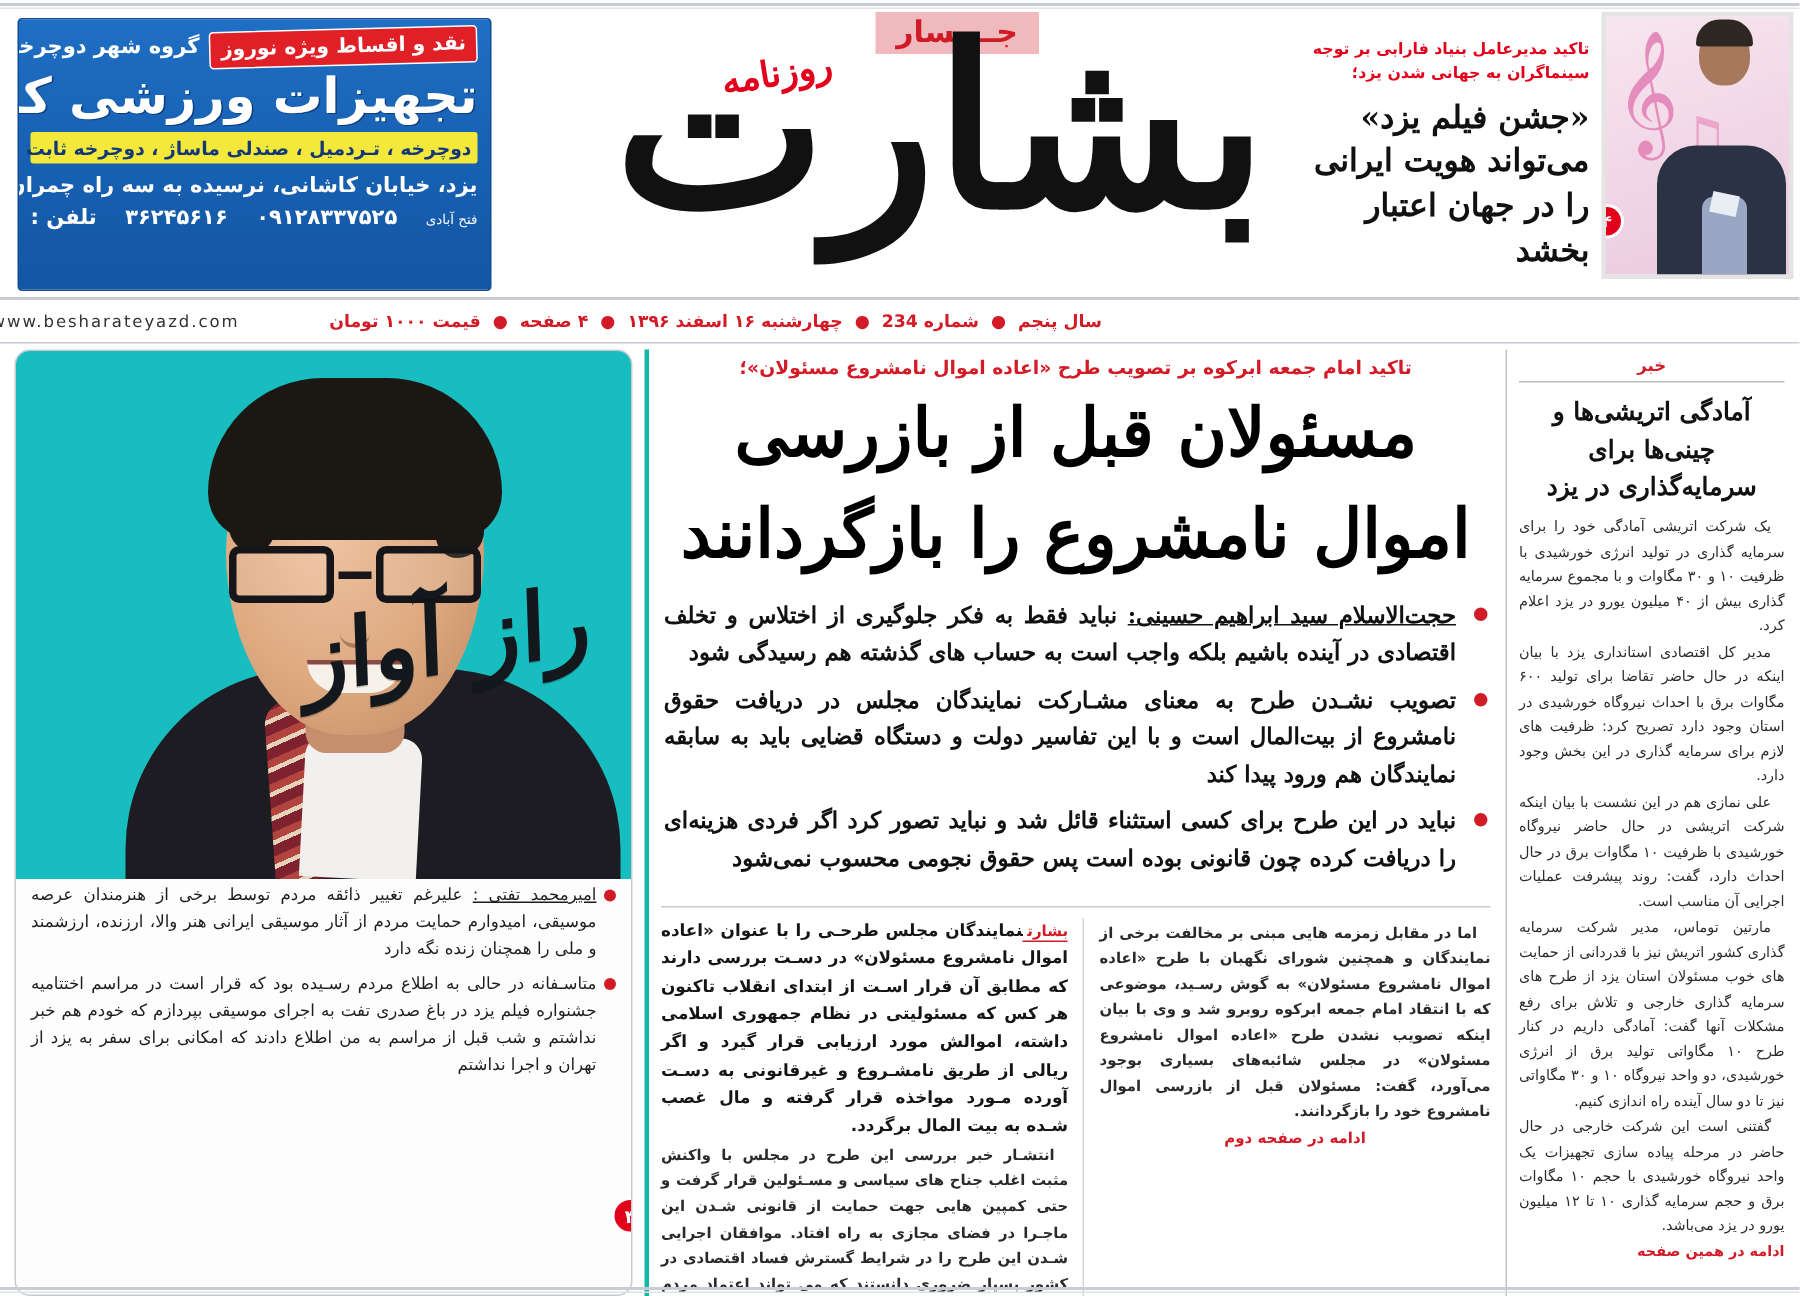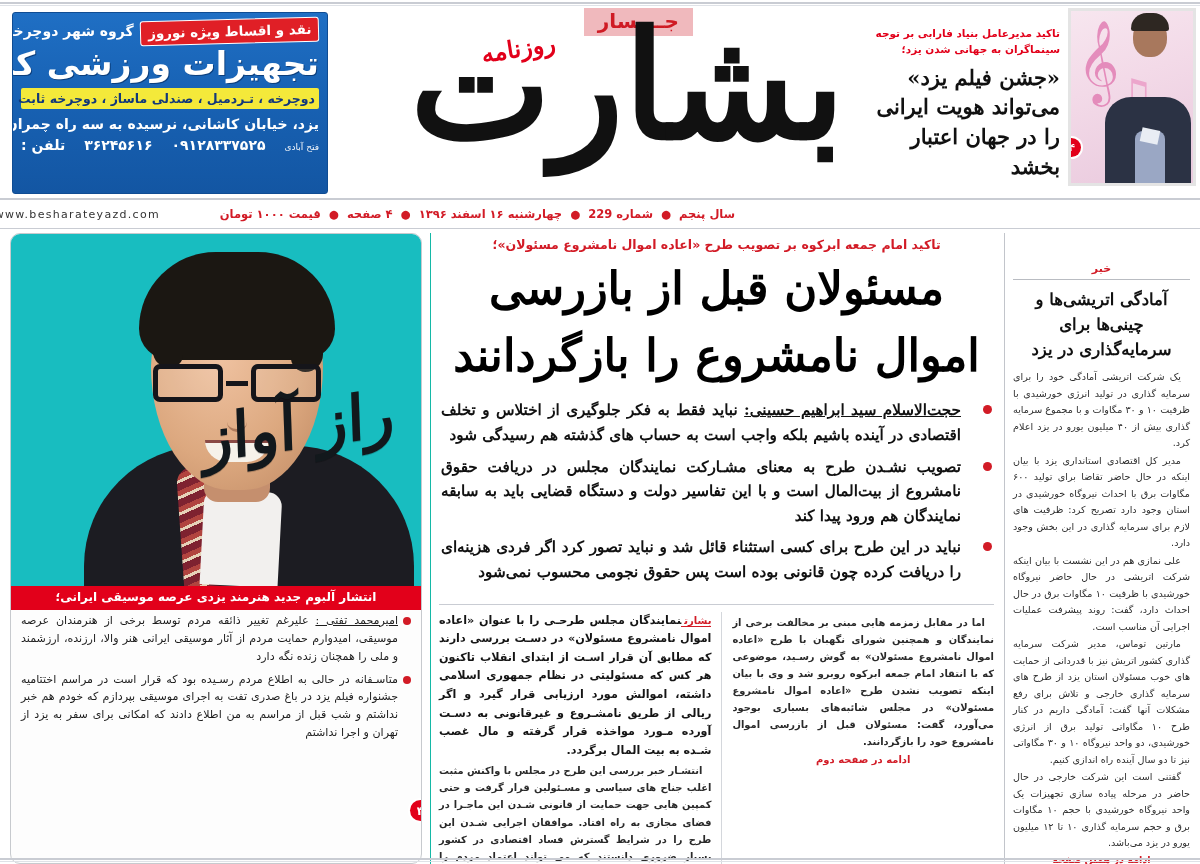--- a/index.html
+++ b/index.html
@@ -179,55 +179,54 @@
   
   .sidebar {
     width: 196px; flex: 0 0 196px;
     padding: 4px 10px 0 8px;
     border-left: 1px solid #c2c5cb;
     text-align: right;
   }
   .sidebar-tag {
     text-align: center; color: #d21b26; font-size: 11px; font-weight: bold;
     padding-bottom: 4px;
-    margin-top: 25px;
   }
   .sidebar-tag-rule { border-bottom: 1px solid #b9bcc2; margin-bottom: 8px; }
   .sidebar-title {
     font-size: 16.5px; font-weight: bold; line-height: 1.5; color: #111;
     font-family: "DejaVu Serif","Liberation Serif",serif;
     text-align: center; margin-bottom: 7px;
   }
   .sidebar-body p {
     font-size: 9.6px; line-height: 1.72; color: #2c2c2c;
     text-align: justify; text-indent: 9px; margin-bottom: 1px;
   }
   .sidebar-cont {
-    color: #d21b26; font-weight: bold; font-size: 9.6px; text-align: center; margin-top: 2px;
+    color: #d21b26; font-weight: bold; font-size: 9.6px; text-align: right; margin-top: 2px;
   }
 
   
   .main {
     flex: 1 1 auto; padding: 0 10px 0 8px;
     display: flex; flex-direction: column;
-    border-left: 1px solid #14b8a6;
+    border-left: 3px solid #14b8a6;
   }
   .main-kicker {
     color: #d21b26; font-size: 12.5px; font-weight: bold; text-align: center;
     padding: 4px 0 2px 0;
   }
   .main-headline {
     font-family: "DejaVu Serif","Liberation Serif",serif;
     font-size: 45px; font-weight: bold; line-height: 1.27;
     text-align: center; color: #000; padding: 6px 0 4px 0;
     letter-spacing: -1px;
   }
   .main-bullets { margin-top: 10px; padding: 0 2px; }
   .bullet {
-    display: flex; flex-direction: row; gap: 22px; align-items: flex-start;
+    display: flex; flex-direction: row; gap: 12px; align-items: flex-start;
     margin-bottom: 7px;
   }
   .bdot {
     flex: 0 0 auto; width: 9px; height: 9px; border-radius: 50%;
     background: #d21b26; margin-top: 7px;
   }
   .btext {
     flex: 1 1 auto; font-size: 15.2px; font-weight: bold; line-height: 1.62;
     text-align: justify; color: #111;
     font-family: "DejaVu Serif","Liberation Serif",serif;
@@ -420,21 +419,21 @@
         <div class="teaser-title">«جشن فیلم یزد» می‌تواند هویت ایرانی را در جهان اعتبار بخشد</div>
       </div>
     </div>
   </div>
 
   <div class="dateline-wrap">
     <div class="site-url">www.besharateyazd.com</div>
     <div class="dateline">
       <span>سال پنجم</span>
       <span class="dot">●</span>
-      <span>شماره 229</span>
+      <span>شماره 234</span>
       <span class="dot">●</span>
       <span>چهارشنبه ۱۶ اسفند ۱۳۹۶</span>
       <span class="dot">●</span>
       <span>۴ صفحه</span>
       <span class="dot">●</span>
       <span>قیمت ۱۰۰۰ تومان</span>
     </div>
   </div>
   <div class="hrule-2"></div>
 
@@ -497,21 +496,20 @@
           <span class="fp-hair"></span>
           <span class="fp-glasses">
             <span class="fp-lens"></span>
             <span class="fp-bridge"></span>
             <span class="fp-lens"></span>
           </span>
           <span class="fp-nose"></span>
           <span class="fp-mouth"></span>
           <span class="calligraphy">راز آواز</span>
         </div>
-        <div class="feature-kicker">انتشار آلبوم جدید هنرمند یزدی عرصه موسیقی ایرانی؛</div>
         <div class="feature-bullets">
           <div class="fbullet">
             <span class="fdot"></span>
             <span class="ftext"><u>امیرمحمد تفتی :</u> <span>علیرغم تغییر ذائقه مردم توسط برخی از هنرمندان عرصه موسیقی، امیدوارم حمایت مردم از آثار موسیقی ایرانی هنر والا، ارزنده، ارزشمند و ملی را همچنان زنده نگه دارد</span></span>
           </div>
           <div class="fbullet">
             <span class="fdot"></span>
             <span class="ftext">متاسـفانه در حالی به اطلاع مردم رسـیده بود که قرار است در مراسم اختتامیه جشنواره فیلم یزد در باغ صدری تفت به اجرای موسیقی بپردازم که خودم هم خبر نداشتم و شب قبل از مراسم به من اطلاع دادند که امکانی برای سفر به یزد از تهران و اجرا نداشتم</span>
           </div>
         </div>

